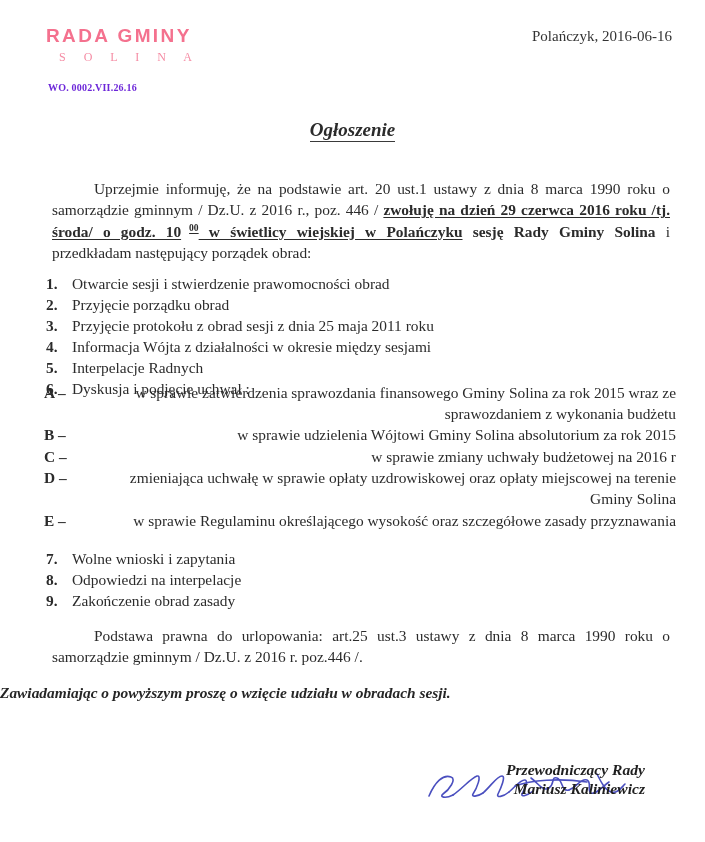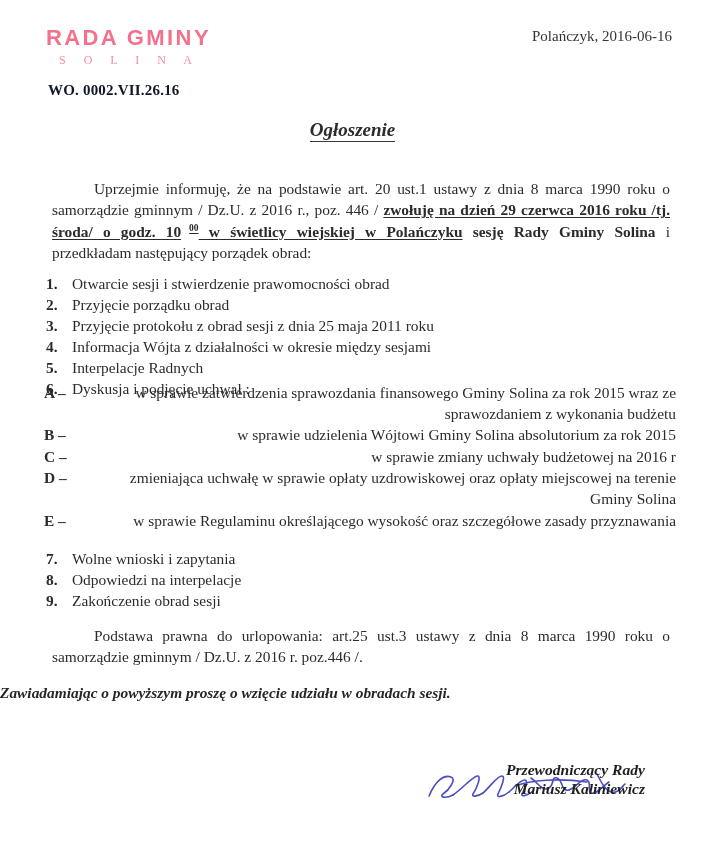--- a/index.html
+++ b/index.html
@@ -20,42 +20,42 @@
   
   .letterhead {
     position: absolute;
     left: 46px;
     top: 26px;
     width: 260px;
   }
   .lh-line1 {
     font-family: "Liberation Sans", "DejaVu Sans", sans-serif;
     font-weight: bold;
-    font-size: 22px;
+    font-size: 19px;
     letter-spacing: 2.4px;
     color: #f4718e;
     line-height: 1.05;
   }
   .lh-line2 {
     font-family: "Liberation Serif", "DejaVu Serif", serif;
     font-size: 12px;
     letter-spacing: 7.5px;
     color: #f58ca4;
     margin-top: 4px;
     padding-left: 13px;
   }
 
   .refno {
     position: absolute;
     left: 48px;
     top: 82px;
     font-weight: bold;
-    font-size: 15px;
+    font-size: 10px;
     letter-spacing: 0.2px;
-    color: #0f172a;
+    color: #6d28d9;
   }
 
   .placedate {
     position: absolute;
     left: 0;
     top: 28px;
     width: 672px;
     text-align: right;
     font-size: 15px;
     color: #333333;
@@ -284,21 +284,21 @@
     <div class="ag-item">
       <div class="ag-num">7.</div>
       <div class="ag-text">Wolne wnioski i zapytania</div>
     </div>
     <div class="ag-item">
       <div class="ag-num">8.</div>
       <div class="ag-text">Odpowiedzi na interpelacje</div>
     </div>
     <div class="ag-item">
       <div class="ag-num">9.</div>
-      <div class="ag-text">Zakończenie obrad sesji</div>
+      <div class="ag-text">Zakończenie obrad zasady</div>
     </div>
   </div>
 
   <div class="legal">
     <p class="para"><span class="indent"></span><span>Podstawa prawna do urlopowania: art.25 ust.3 ustawy z dnia 8 marca 1990 roku o samorządzie gminnym / Dz.U. z 2016 r.  poz.446 /.</span></p>
   </div>
 
   <div class="closing">Zawiadamiając o powyższym proszę o wzięcie udziału w obradach sesji.</div>
 
   <div class="signature">

